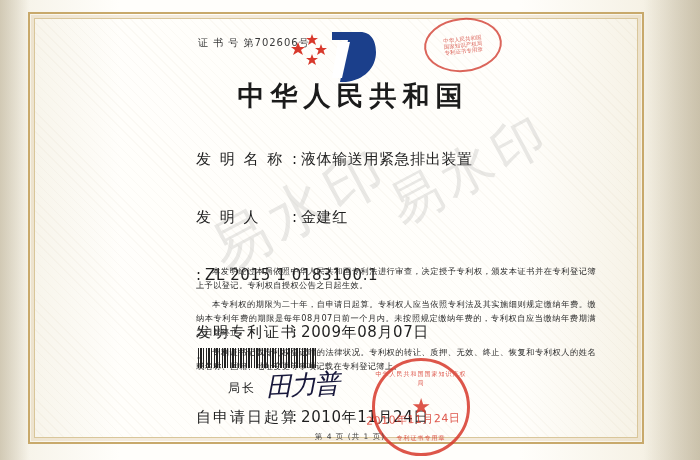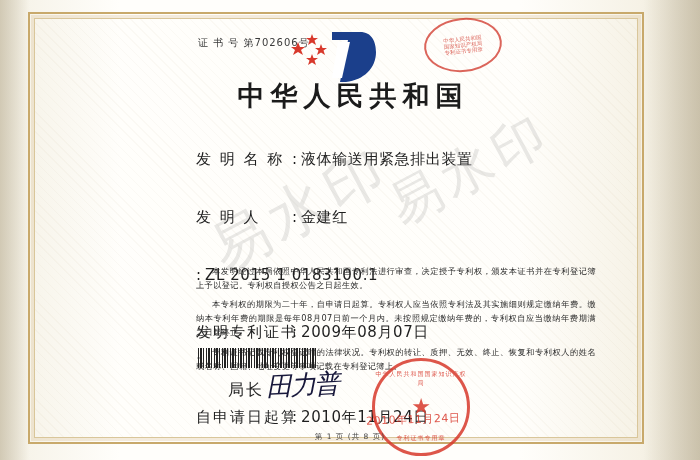--- a/index.html
+++ b/index.html
@@ -173,21 +173,21 @@
       to right,
       #222 0px, #222 1px, transparent 1px, transparent 2px,
       #222 2px, #222 4px, transparent 4px, transparent 5px,
       #222 5px, #222 6px, transparent 6px, transparent 8px);
   }
 
   
   .director {
     position: absolute;
     left: 228px; top: 380px;
-    font-size: 16px;
+    font-size: 12px;
     color: #1f1f1f;
     letter-spacing: 2px;
   }
   .signature {
     position: absolute;
     left: 266px; top: 368px;
     font-size: 26px;
     color: #17173a;
     font-family: "DejaVu Serif", serif;
     font-style: italic;
@@ -355,18 +355,18 @@
   <div class="director">局长</div>
   <div class="signature">田力普</div>
 
   <div class="big-seal">
     <div class="seal-text-top">中华人民共和国国家知识产权局</div>
     <div class="star">★</div>
     <div class="seal-text-bottom">专利证书专用章</div>
   </div>
   <div class="seal-date">2010年11月24日</div>
 
-  <div class="page-footer">第 1 页 (共 8 页)</div>
+  <div class="page-footer">第 4 页 (共 1 页)</div>
 
   <div class="watermark">易水印</div>
   <div class="watermark wm2">易水印</div>
 
 </div>
 
 </body></html>

